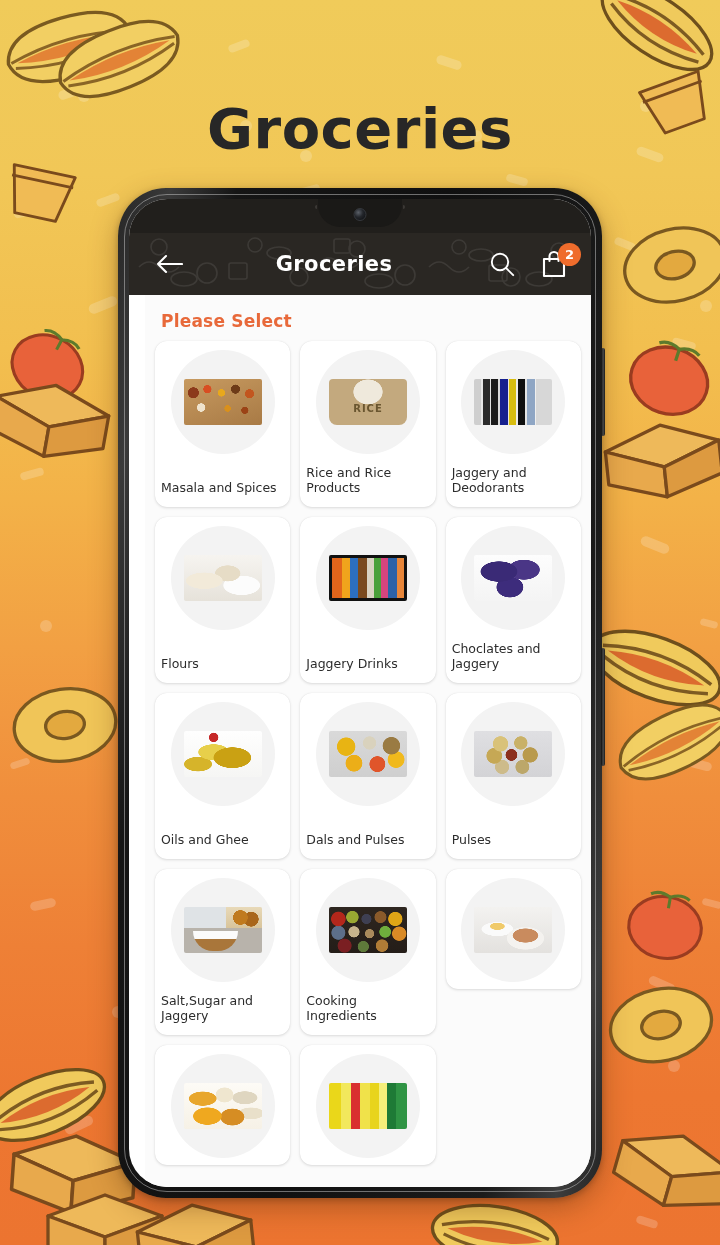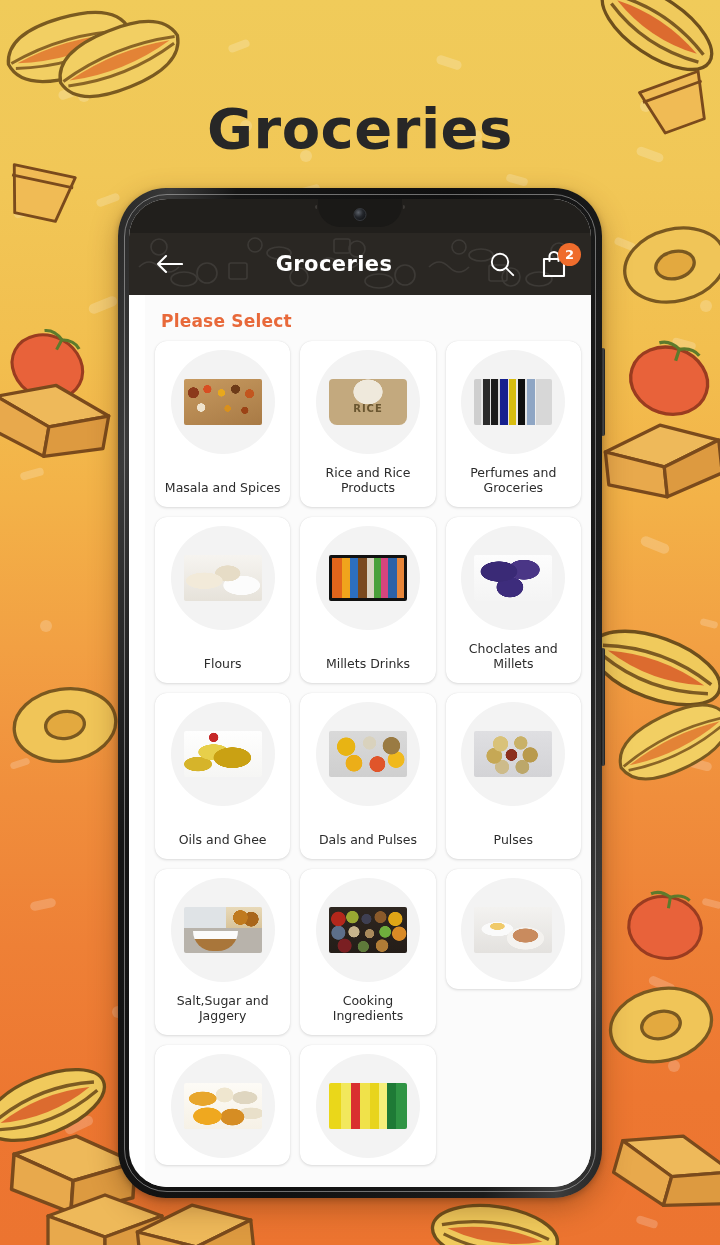--- a/index.html
+++ b/index.html
@@ -221,21 +221,21 @@
     border-radius: 2px;
     overflow: hidden;
     position: relative;
   }
   .card-label {
     margin-top: auto;
     padding-bottom: 6px;
     font-size: 12.5px;
     line-height: 1.22;
     color: #2c2c2c;
-    text-align: center;
+    text-align: left;
     font-family: "DejaVu Sans", sans-serif;
     width: 100%;
   }
 
   
   .t-masala   { background:
       radial-gradient(circle at 12% 30%, #8c3a1b 0 7%, transparent 7.5%),
       radial-gradient(circle at 30% 22%, #d84e22 0 6%, transparent 6.5%),
       radial-gradient(circle at 48% 30%, #e8a81c 0 7%, transparent 7.5%),
       radial-gradient(circle at 66% 22%, #6d3b18 0 7%, transparent 7.5%),
@@ -630,39 +630,39 @@
             <div class="card">
               <div class="thumb-wrap">
                 <div class="thumb t-rice"></div>
               </div>
               <div class="card-label">Rice and Rice Products</div>
             </div>
             <div class="card">
               <div class="thumb-wrap">
                 <div class="thumb t-perfume"></div>
               </div>
-              <div class="card-label">Perfumes and Groceries</div>
+              <div class="card-label">Jaggery and Deodorants</div>
             </div>
             <div class="card">
               <div class="thumb-wrap">
                 <div class="thumb t-flour"></div>
               </div>
               <div class="card-label">Flours</div>
             </div>
             <div class="card">
               <div class="thumb-wrap">
                 <div class="thumb t-health"></div>
               </div>
-              <div class="card-label">Millets Drinks</div>
+              <div class="card-label">Jaggery Drinks</div>
             </div>
             <div class="card">
               <div class="thumb-wrap">
                 <div class="thumb t-choco"></div>
               </div>
-              <div class="card-label">Choclates and Millets</div>
+              <div class="card-label">Choclates and Jaggery</div>
             </div>
             <div class="card">
               <div class="thumb-wrap">
                 <div class="thumb t-oils"></div>
               </div>
               <div class="card-label">Oils and Ghee</div>
             </div>
             <div class="card">
               <div class="thumb-wrap">
                 <div class="thumb t-dals"></div>

